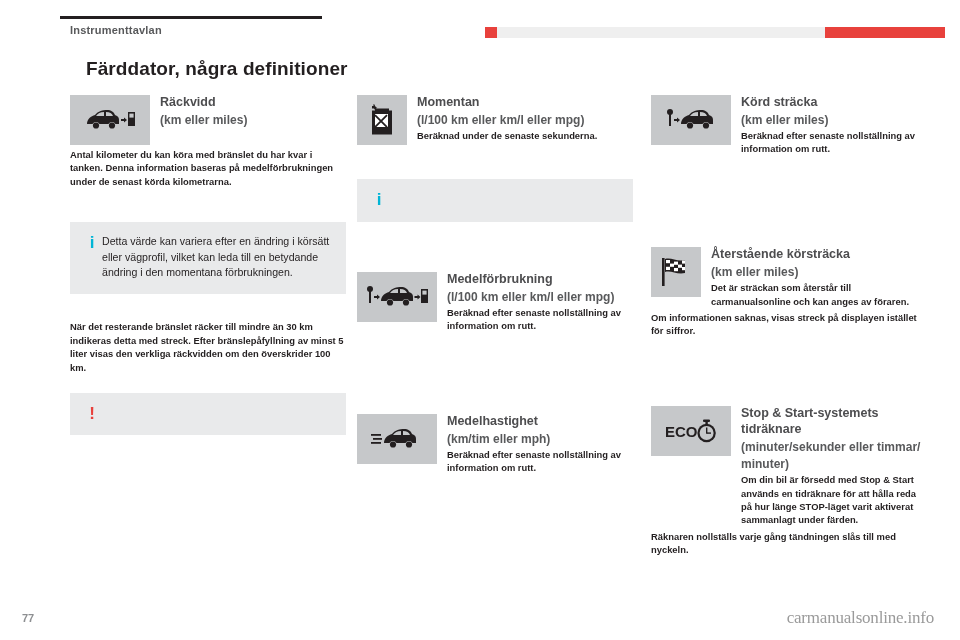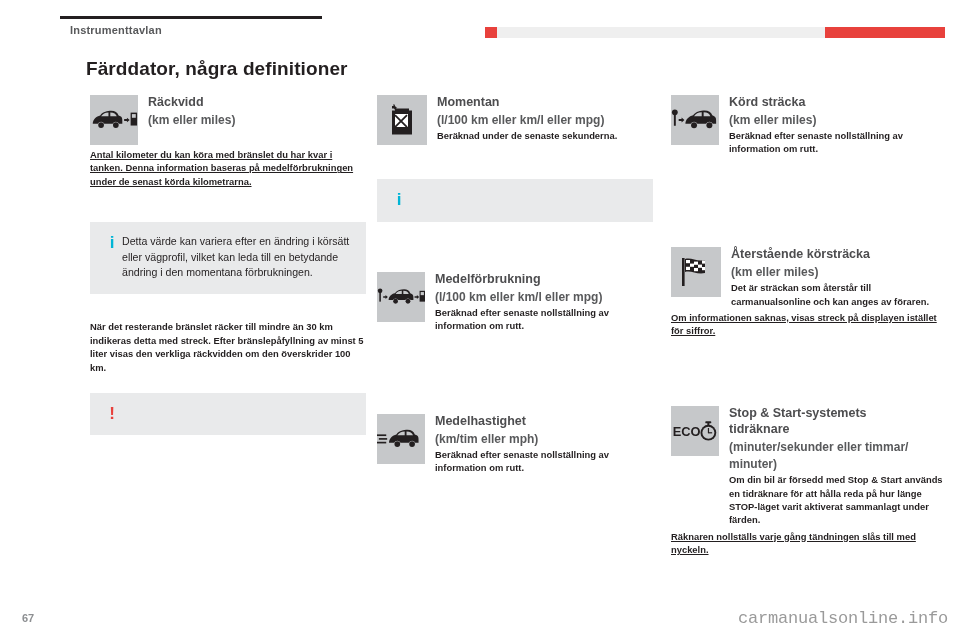--- a/index.html
+++ b/index.html
@@ -59,38 +59,37 @@
     color: #231f20;
     letter-spacing: .1px;
     margin-left: 16px;
   }
 
   
   .col {
     position: absolute;
     top: 95px;
     width: 276px;
-    margin-left: 20px;
   }
   .col-1 { left: 70px; }
   .col-2 { left: 357px; }
   .col-3 { left: 651px; }
 
   
   .def {
     position: relative;
     margin-bottom: 14px;
   }
   .def-row {
     display: flex;
     align-items: flex-start;
   }
   .icon-box {
     flex: 0 0 auto;
-    width: 48px;
+    width: 80px;
     height: 50px;
     background: #c6c8ca;
     margin-right: 10px;
     display: flex;
     align-items: center;
     justify-content: center;
   }
   .icon-box.square {
     width: 50px;
     height: 50px;
@@ -122,21 +121,20 @@
     margin: 0;
   }
 
   
   .def-under {
     font-size: 9.4px;
     font-weight: bold;
     color: #231f20;
     line-height: 1.42;
     margin: 3px 0 0 0;
-    text-decoration: underline;
   }
 
   
   .callout {
     background: #e9eaeb;
     display: flex;
     align-items: flex-start;
     padding: 12px 14px 13px 12px;
     box-sizing: border-box;
     margin-bottom: 16px;
@@ -176,25 +174,25 @@
   .footer-page {
     position: absolute;
     left: 22px;
     bottom: 16px;
     font-size: 11px;
     font-weight: bold;
     color: #8d8f92;
   }
   .footer-brand {
     position: absolute;
-    right: 12px;
+    right: 26px;
     bottom: 12px;
     font-size: 17px;
     color: #9a9a9a;
-    font-family: Liberation Mono, monospace;
+    font-family: Liberation Serif, serif;
     letter-spacing: -0.2px;
   }
 </style>
 </head>
 <body>
 
 <div class="header-rule"></div>
 <div class="header-chapter">Instrumenttavlan</div>
 <div class="header-bar-wrap">
   <div class="header-bar-seg hb1"></div>
@@ -411,14 +409,14 @@
         <p class="def-sub">(minuter/sekunder eller timmar/</p>
         <p class="def-sub">minuter)</p>
         <p class="def-body">Om din bil är försedd med Stop &amp; Start används en tidräknare för att hålla reda på hur länge STOP-läget varit aktiverat sammanlagt under färden.</p>
       </div>
     </div>
     <p class="def-under">Räknaren nollställs varje gång tändningen slås till med nyckeln.</p>
   </div>
 
 </div>
 
-<div class="footer-page">67</div>
+<div class="footer-page">77</div>
 <div class="footer-brand">carmanualsonline.info</div>
 
 </body></html>

